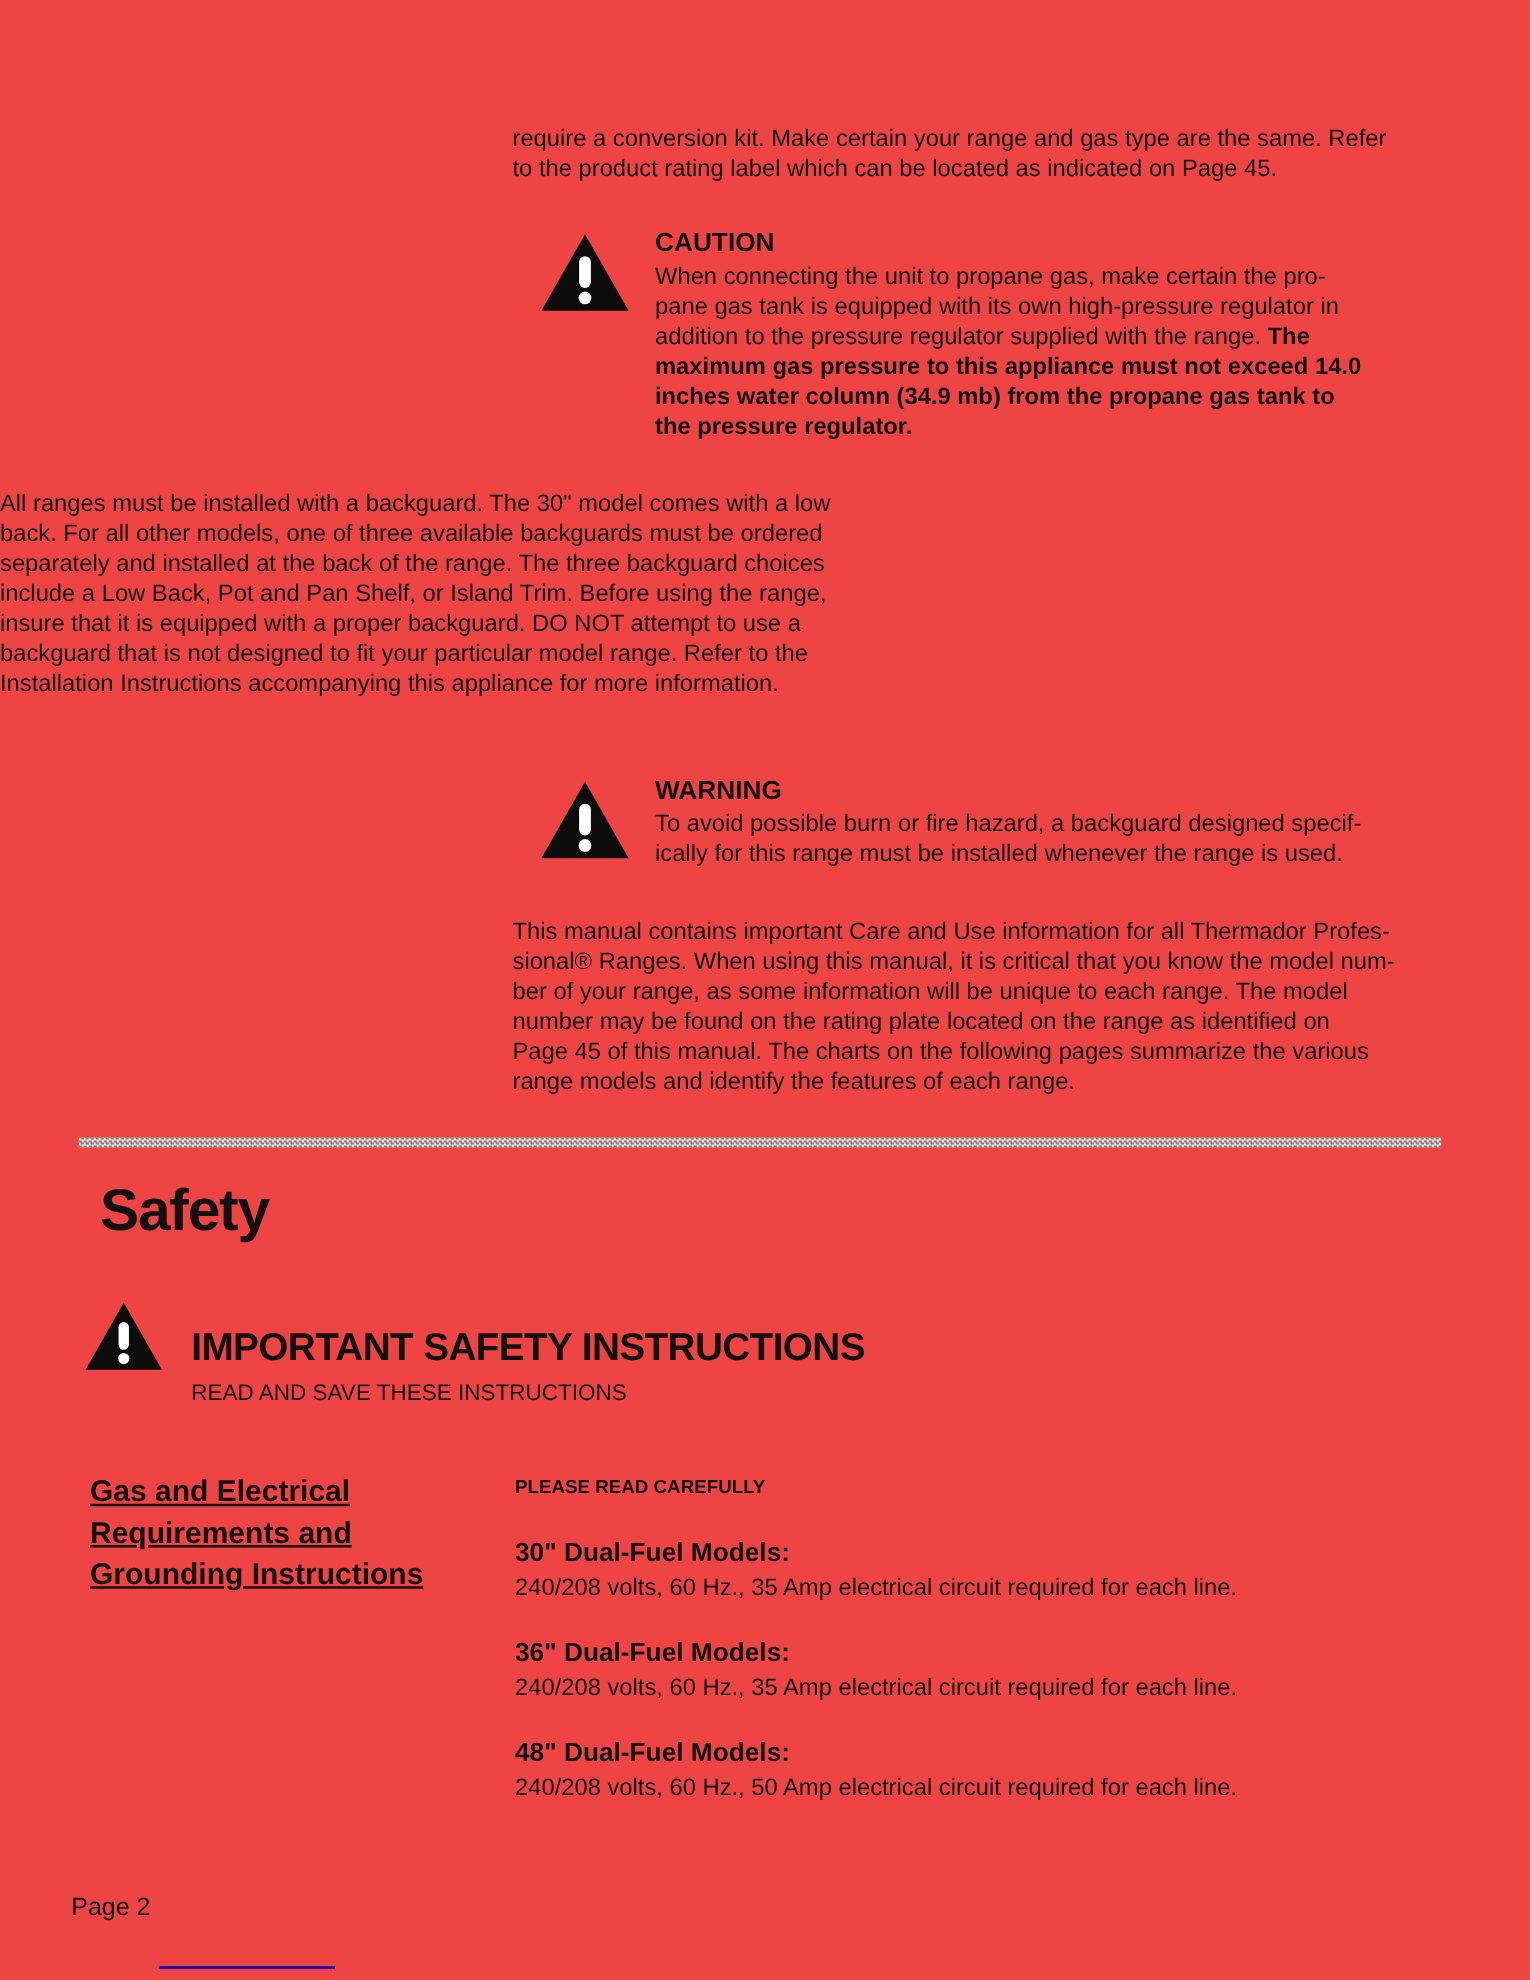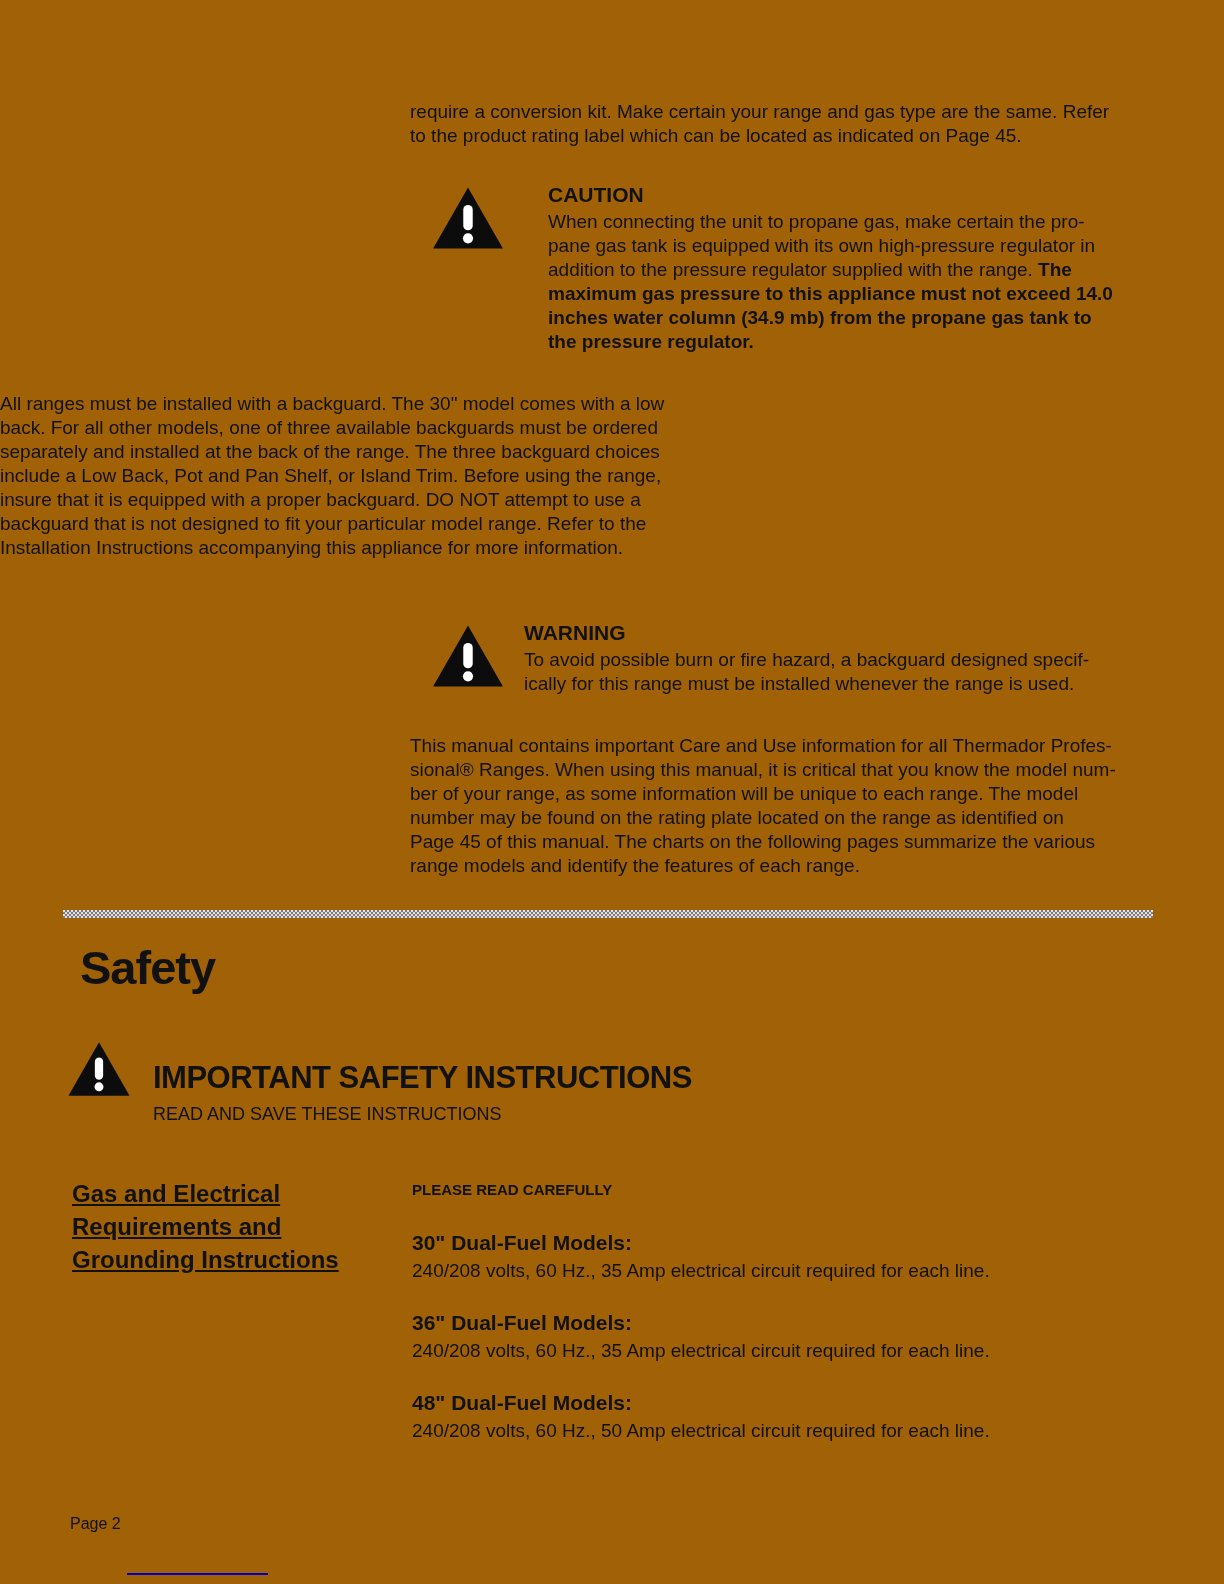--- a/index.html
+++ b/index.html
@@ -1,33 +1,33 @@
 <!DOCTYPE html>
 <html><head>
 <meta charset="utf-8">
 <style>
   html,body{margin:0;padding:0;background:#f2f2f2;}
   .page{
     position:relative;
     width:1224px;height:1584px;
     margin:0 auto;
-    background:#a16207;
+    background:#ef4444;
     font-family:"Liberation Sans","DejaVu Sans",sans-serif;
     color:#111;
     overflow:hidden;
   }
   .body-text{
     font-size:19px;line-height:24px;
     white-space:pre-line;
   }
   
   .intro{margin:100px 76px 0 410px;}
   
   .alert{display:flex;margin-left:430px;margin-right:74px;align-items:flex-start;}
-  .alert-caution{margin-top:34px;gap:24px;}
+  .alert-caution{margin-top:34px;}
   .alert-warning{margin-top:60px;}
   .tri-icon{flex:0 0 auto;margin-top:4px;}
   .alert-content{margin-left:18px;}
   .alert-title{font-size:21px;font-weight:bold;line-height:26px;margin-bottom:2px;}
   .bold{font-weight:bold;}
   
   .important-row{display:flex;margin-top:38px;margin-right:74px;}
   .important-label{margin-left:300px;width:110px;font-weight:bold;font-size:19px;line-height:24px;flex:0 0 auto;}
   .important-text{flex:1;}
   
@@ -47,21 +47,21 @@
   
   .req{display:flex;margin:52px 76px 0 72px;}
   .req-sidebar{flex:0 0 340px;font-size:24px;font-weight:bold;line-height:33px;white-space:pre-line;text-decoration:underline;}
   .req-main{flex:1;}
   .req-heading{font-size:15px;font-weight:bold;line-height:26px;}
   .model-block{margin-top:27px;}
   .model-block:first-of-type{margin-top:26px;}
   .model-title{font-size:21px;font-weight:bold;line-height:26px;}
   .model-desc{font-size:19px;line-height:24px;margin-top:3px;white-space:pre-line;}
   
-  .page-number{position:absolute;left:70px;top:1515px;font-size:16px;}
+  .page-number{position:absolute;left:57px;top:1515px;font-size:20px;}
   .footer-link-underline{position:absolute;left:127px;top:1573px;width:141px;height:2px;}
 </style>
 </head>
 <body>
 
 <div class="page">
 
   <p class="body-text intro">require a conversion kit. Make certain your range and gas type are the same. Refer
 to the product rating label which can be located as indicated on Page 45.</p>
 

